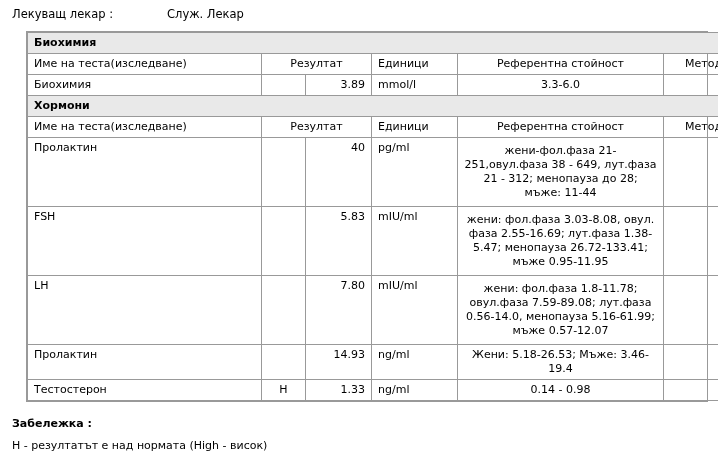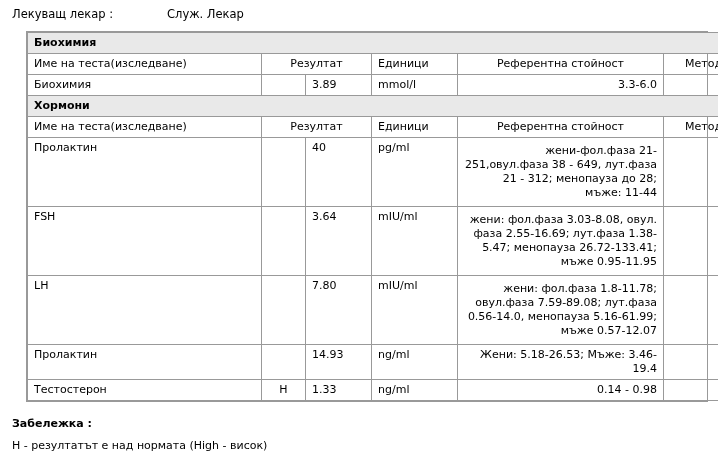--- a/index.html
+++ b/index.html
@@ -64,24 +64,24 @@
     padding: 3px 6px;
   }
   .c-name { width: 234px; }
   .c-flag { width: 44px; text-align: center; }
   .c-result { width: 66px; text-align: right; }
   .c-units { width: 86px; }
   .c-ref { width: 206px; }
   .c-method { width: 80px; }
 
   td.col-name { text-align: left; }
-  td.col-result { }
+  td.col-result { text-align: right; }
   td.col-flag { text-align: center; }
   td.col-units { text-align: left; padding-left: 8px; }
-  td.col-ref { text-align: right; }
+  td.col-ref { text-align: center; }
   td.col-method { text-align: left; }
 
   th.h-name { text-align: left; }
   th.h-result { text-align: center; }
   th.h-units { text-align: left; padding-left: 8px; }
   th.h-ref { text-align: center; }
   th.h-method { text-align: center; }
 
   .row-tall td { height: 62px; vertical-align: middle; }
   .row-tall td.col-ref { vertical-align: middle; }
@@ -156,21 +156,21 @@
           <td class="col-flag"></td>
           <td class="col-result">40</td>
           <td class="col-units">pg/ml</td>
           <td class="col-ref">жени-фол.фаза 21-251,овул.фаза 38 - 649, лут.фаза 21 - 312; менопауза до 28; мъже: 11-44</td>
           <td class="col-method"></td>
         </tr>
 
         <tr class="row-tall">
           <td class="col-name">FSH</td>
           <td class="col-flag"></td>
-          <td class="col-result">3.64</td>
+          <td class="col-result">5.83</td>
           <td class="col-units">mIU/ml</td>
           <td class="col-ref"> жени: фол.фаза 3.03-8.08, овул. фаза 2.55-16.69; лут.фаза 1.38-5.47; менопауза 26.72-133.41; мъже 0.95-11.95</td>
           <td class="col-method"></td>
         </tr>
 
         <tr class="row-tall">
           <td class="col-name">LH</td>
           <td class="col-flag"></td>
           <td class="col-result">7.80</td>
           <td class="col-units">mIU/ml</td>

